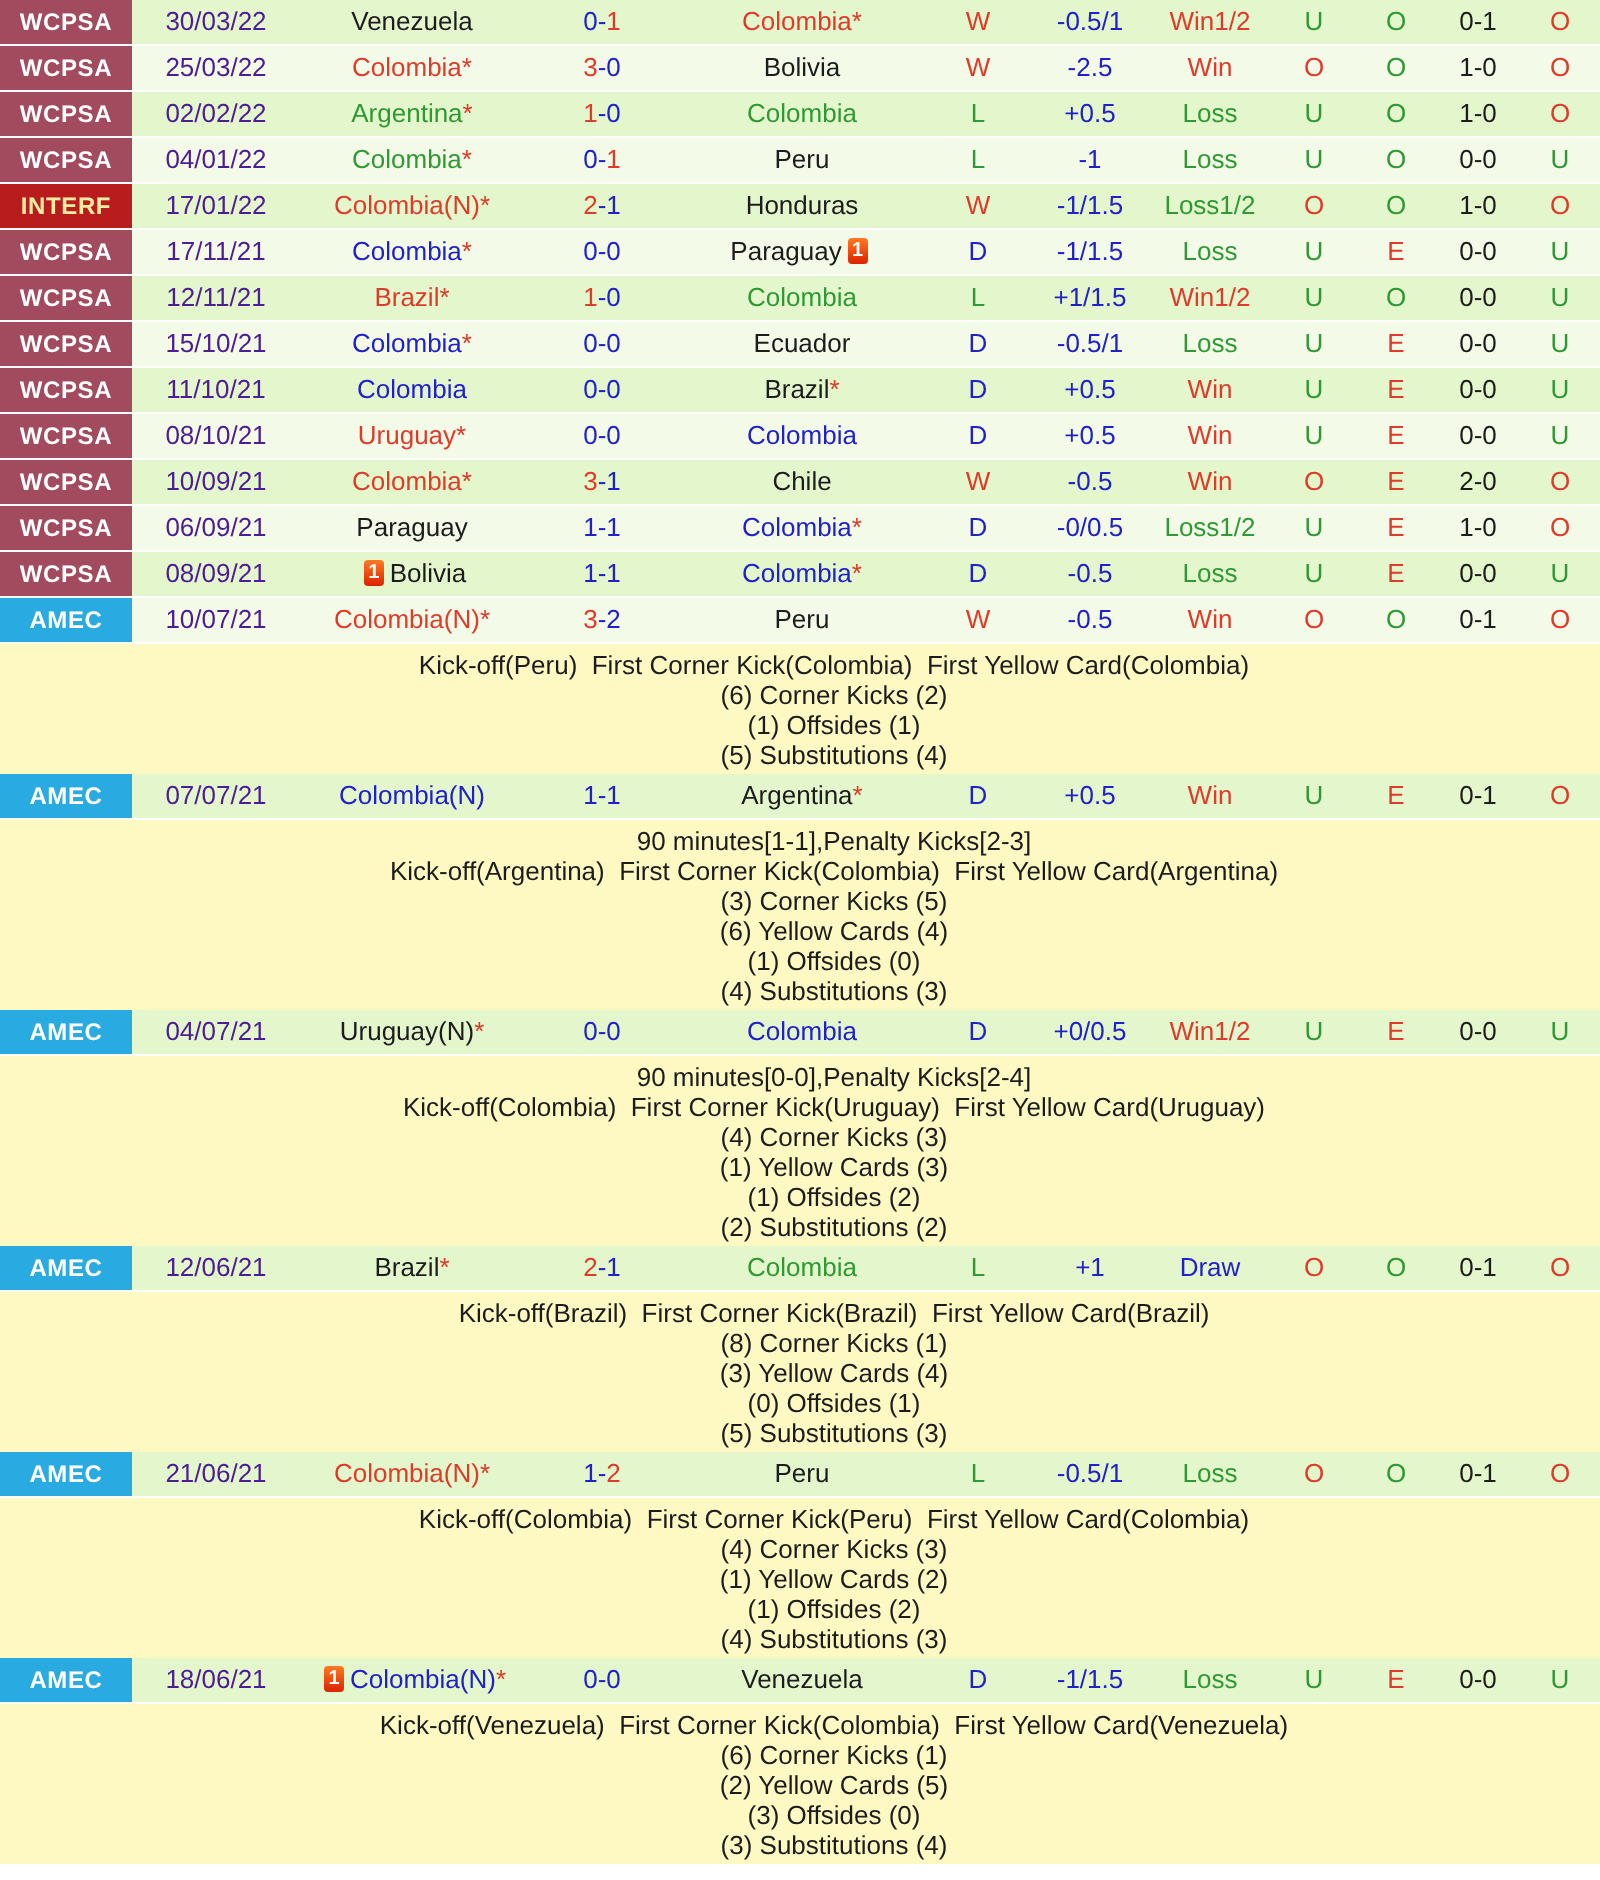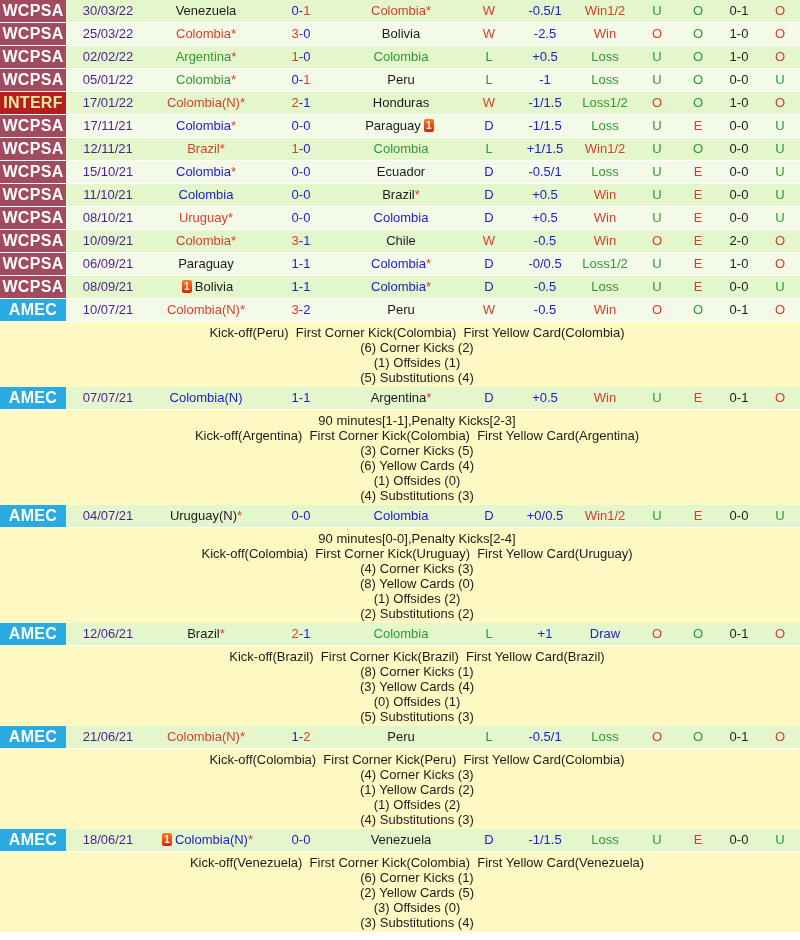--- a/index.html
+++ b/index.html
@@ -8,21 +8,21 @@
   #table { width:800px; }
 
   .row { display:grid;
          grid-template-columns:66px 84px 112px 78px 122px 54px 58px 62px 42px 40px 42px 40px;
          height:23px; line-height:22px; font-size:13px;
          border-bottom:1px solid #fff; }
   .row.shade-g { background:#e4f6cc; }
   .row.shade-w { background:#f4fae8; }
 
   .cell { text-align:center; overflow:hidden; white-space:nowrap; }
-  .badge { font-weight:bold; color:#fff; font-size:16px; letter-spacing:.3px; }
+  .badge { font-weight:bold; color:#fff; font-size:12px; letter-spacing:.3px; }
   .badge.comp-WCPSA  { background:#a24a5e; color:#ffffff; }
   .badge.comp-INTERF { background:#b91c1c; color:#f2eda2; }
   .badge.comp-AMEC   { background:#29abe2; color:#ffffff; }
 
   .date { color:#4c1d95; }
 
   .c-red   { color:#e03b2a; }
   .c-blue  { color:#2020cc; }
   .c-green { color:#2f9933; }
   .c-black { color:#1c1c1c; }
@@ -117,21 +117,21 @@
     <div class="cell hcp c-blue">+0.5</div>
     <div class="cell hres c-green">Loss</div>
     <div class="cell ou c-green">U</div>
     <div class="cell oe c-green">O</div>
     <div class="cell ht">1-0</div>
     <div class="cell ou2 c-red">O</div>
   </div>
 
   <div class="row shade-w">
     <div class="cell badge comp-WCPSA">WCPSA</div>
-    <div class="cell date">05/01/22</div>
+    <div class="cell date">04/01/22</div>
     <div class="cell team home">
 
       <span class="tname c-green">Colombia</span>
       <span class="star">*</span>
     </div>
     <div class="cell score">
       <span class="c-blue">0</span><span class="c-blue">-</span><span class="c-red">1</span>
     </div>
     <div class="cell team away">
 
@@ -455,21 +455,21 @@
     <div class="cell hres c-red">Win1/2</div>
     <div class="cell ou c-green">U</div>
     <div class="cell oe c-red">E</div>
     <div class="cell ht">0-0</div>
     <div class="cell ou2 c-green">U</div>
   </div>
 <div class="detail">
       <div>90 minutes[0-0],Penalty Kicks[2-4]</div>
       <div>Kick-off(Colombia)  First Corner Kick(Uruguay)  First Yellow Card(Uruguay)</div>
       <div>(4) Corner Kicks (3)</div>
-      <div>(8) Yellow Cards (0)</div>
+      <div>(1) Yellow Cards (3)</div>
       <div>(1) Offsides (2)</div>
       <div>(2) Substitutions (2)</div>
     </div>
   <div class="row shade-g">
     <div class="cell badge comp-AMEC">AMEC</div>
     <div class="cell date">12/06/21</div>
     <div class="cell team home">
 
       <span class="tname c-black">Brazil</span>
       <span class="star">*</span>

